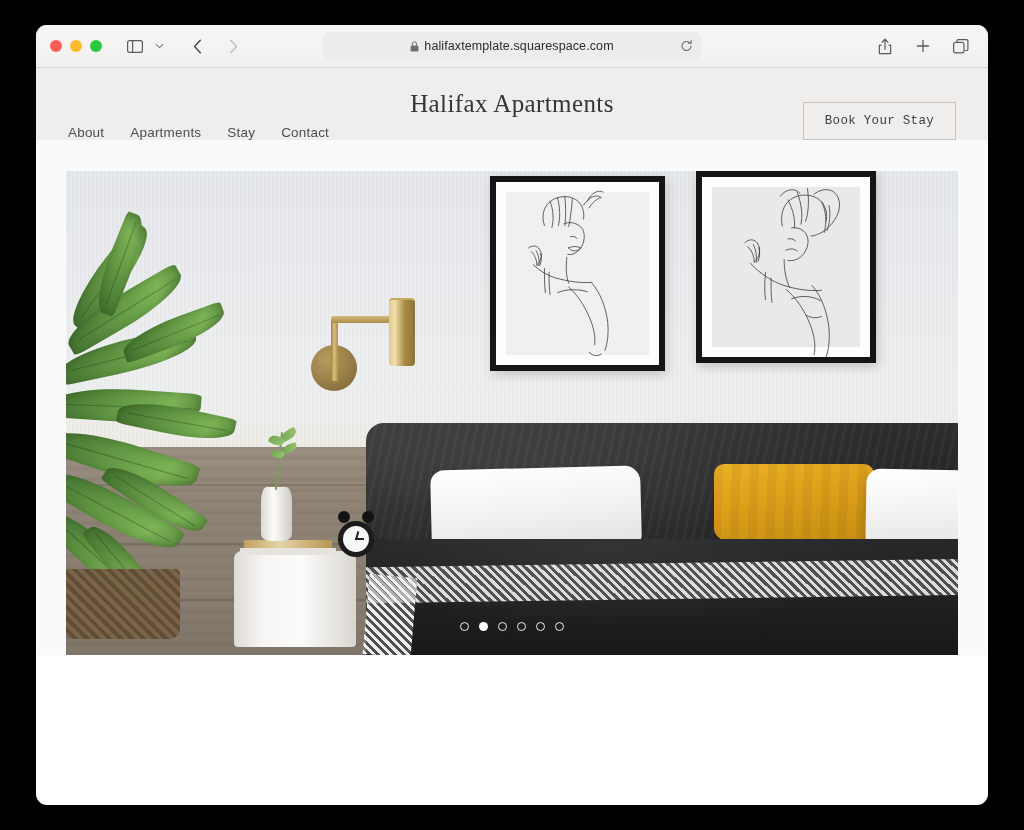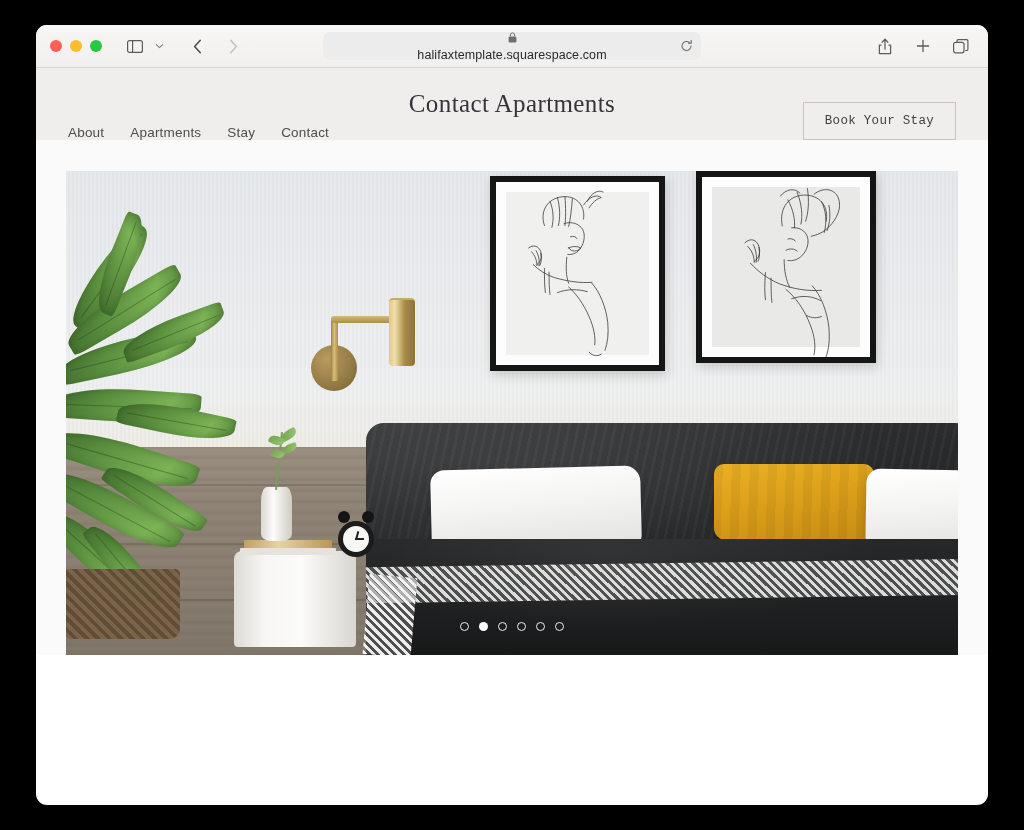--- a/index.html
+++ b/index.html
@@ -51,24 +51,23 @@
   .urlbar-wrap {
     position: absolute;
     left: 50%; transform: translateX(-50%);
     top: 7px;
     width: 378px; height: 28px;
   }
   .urlbar {
     width: 100%; height: 100%;
     background: #ececec;
     border-radius: 7px;
-    display: flex; align-items: center; justify-content: space-between;
+    display: flex; align-items: center; justify-content: center;
     position: relative;
     gap: 5px;
-    flex-direction: column;
   }
   .lock-icon { color: #6f6f71; display:flex; align-items:center; }
   .url-text {
     font-size: 12.5px;
     color: #2b2b2d;
     letter-spacing: 0.1px;
     white-space: nowrap;
   }
   .reload-btn {
     position: absolute; right: 8px; top: 50%;
@@ -428,21 +427,21 @@
   </div>
 
   <div class="site-header">
     <nav class="site-nav">
       <a href="#">About</a>
       <a href="#">Apartments</a>
       <a href="#">Stay</a>
       <a href="#">Contact</a>
     </nav>
 
-    <div class="site-title">Contact Apartments</div>
+    <div class="site-title">Halifax Apartments</div>
 
     <button class="book-btn">Book Your Stay</button>
   </div>
 
   <div class="page-body">
 
     <div class="hero-wrap">
       <div class="hero">
 
         <div class="wall"></div>

